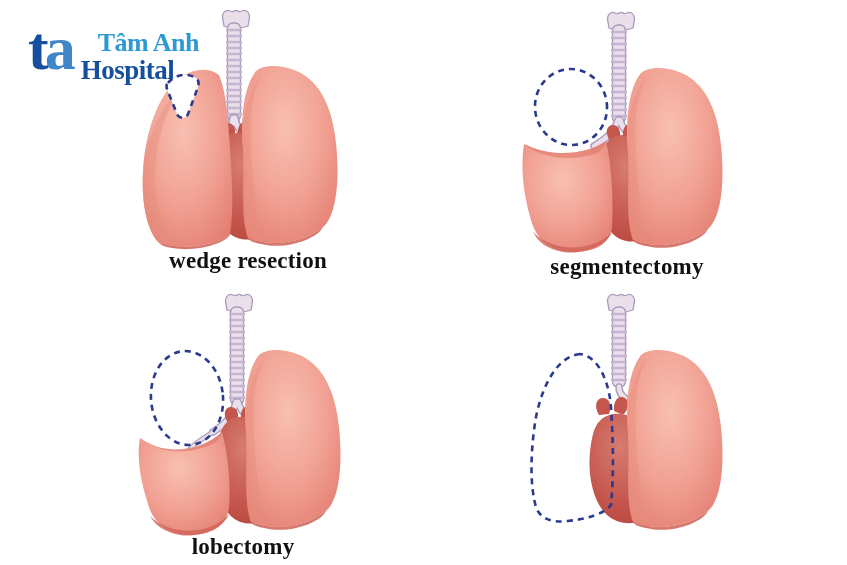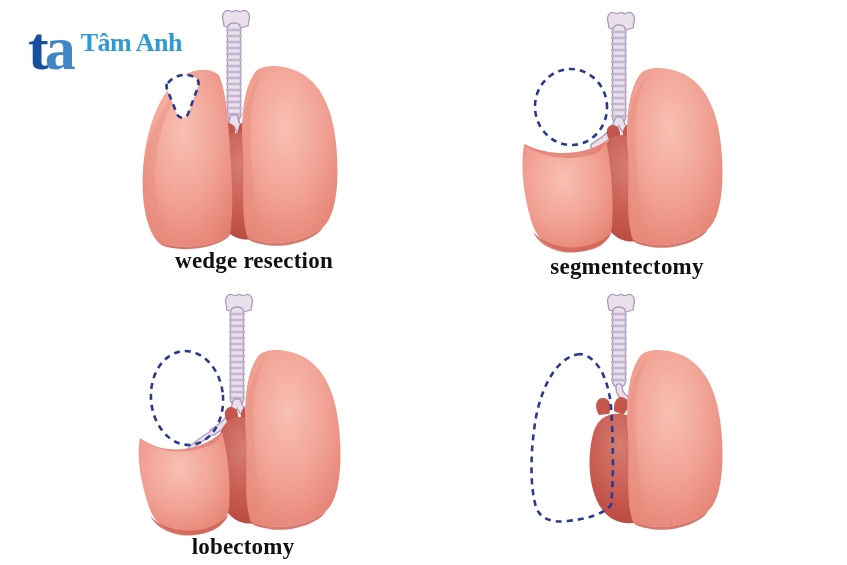--- a/index.html
+++ b/index.html
@@ -7,46 +7,47 @@
   .stage{
     position:relative;width:847px;height:565px;background:#ffffff;overflow:hidden;
     font-family:Liberation Serif, serif;
     padding-left:32px;
   }
   .logo{position:absolute;left:28px;top:24px;display:flex;align-items:flex-start;gap:9px;}
   .logo-mark{font-weight:700;font-size:62px;line-height:0.78;letter-spacing:-4px;display:inline-block;}
   .logo-mark .mark-t{color:#174f9f;}
   .logo-mark .mark-a{color:#3f86c8;}
   .logo-textcol{display:flex;flex-direction:column;margin-top:6px;}
-  .logo-name{color:#2e9ad4;font-weight:700;font-size:26px;line-height:1.0;letter-spacing:-0.5px;}
+  .logo-name{color:#2e9ad4;font-weight:700;font-size:26px;line-height:1.0;letter-spacing:-0.5px;margin-left:17px;}
   .logo-subtitle{color:#174f9f;font-weight:700;font-size:27px;line-height:1.05;letter-spacing:-0.5px;}
   .panel{position:absolute;width:230px;height:252px;}
   .panel svg{display:block;width:230px;height:252px;}
   .panel-label{
     position:absolute;text-align:center;font-weight:700;font-size:23px;color:#111;
     letter-spacing:0.2px;white-space:nowrap;
   }
   #panel-wedge{left:122px;top:2px;}
   #panel-segment{left:507px;top:4px;}
   #panel-lobe{left:125px;top:286px;}
   #panel-pulmo{left:507px;top:286px;}
-  #label-wedge{left:136px;top:248px;width:236px;}
+  #label-wedge{left:130px;top:248px;width:236px;}
   #label-segment{left:503px;top:254px;width:248px;}
   #label-lobe{left:125px;top:534px;width:236px;}
   #label-pulmo{left:503px;top:531px;width:248px;}
 </style>
 </head>
 <body>
 
 <div class="stage">
 
   <div class="logo">
     <span class="logo-mark"><span class="mark-t">t</span><span class="mark-a">a</span></span>
     <span class="logo-textcol">
       <span class="logo-name">Tâm Anh</span>
+      <span class="logo-subtitle">Hospital</span>
     </span>
   </div>
 
   <div class="panel" id="panel-wedge">
     <svg viewBox="0 0 230 252">
       <defs>
         <radialGradient id="lungG1" cx="45%" cy="35%" r="80%">
           <stop offset="0%" stop-color="#f8c0b2"></stop>
             <stop offset="50%" stop-color="#f1a294"></stop>
             <stop offset="100%" stop-color="#e27a6d"></stop>

